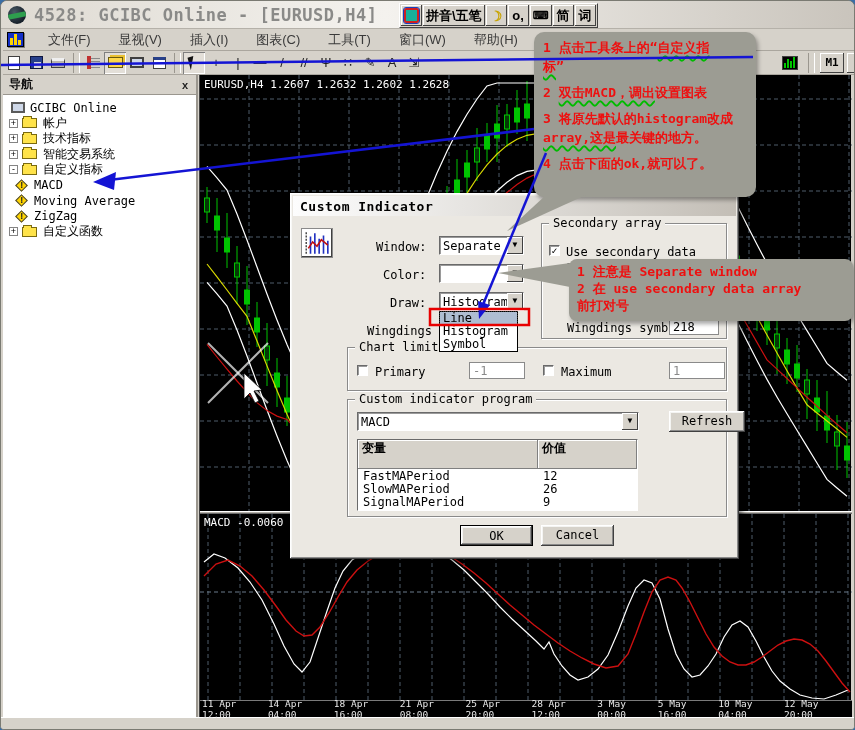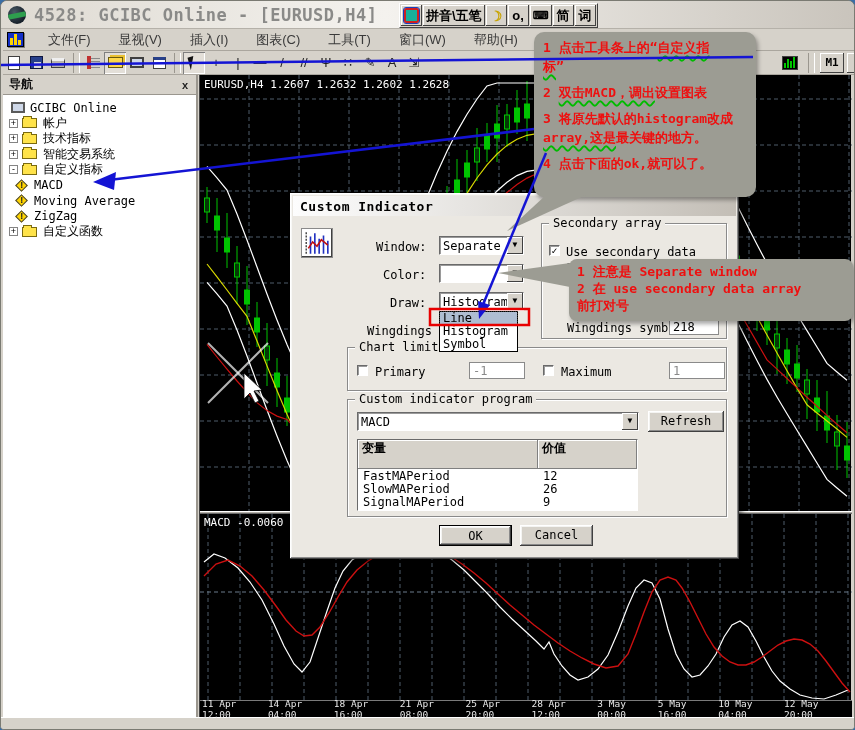--- a/index.html
+++ b/index.html
@@ -73,21 +73,21 @@
   .dlg-label { position:absolute; font-size:12px; }
   .combo { position:absolute; height:19px; background:#fff; border:1px solid; border-color:#6a6a6a #fff #fff #6a6a6a; box-shadow:inset 1px 1px 0 #9a9a9a; display:flex; }
   .combo .cval { flex:1; font-size:12px; padding:2px 1px 0 3px; overflow:hidden; white-space:nowrap; }
   .combo .cbtn { width:16px; background:#d6d2ca; box-shadow:inset -1px -1px 0 #404040, inset 1px 1px 0 #fff; font-size:8px; text-align:center; line-height:16px; color:#000; flex:none; }
   .droplist { position:absolute; left:149px; top:118px; width:79px; background:#fff; border:1px solid #000; z-index:3; }
   .droplist .opt { height:13px; font-size:12px; padding-left:3px; line-height:13px; }
   .droplist .opt.sel { background:#aebdd2; outline:1px dotted #333; }
   .checkbox { position:absolute; width:11px; height:11px; background:#fff; border:1px solid; border-color:#6a6a6a #fff #fff #6a6a6a; box-shadow:inset 1px 1px 0 #9a9a9a; font-size:10px; line-height:10px; text-align:center; font-weight:bold; color:#000; }
   .tfield { position:absolute; height:17px; background:#fff; border:1px solid #8a8a8a; font-size:12px; padding:1px 3px; font-family:"DejaVu Sans Mono",monospace; }
   .tfield.disabled { color:#8a8a8a; }
-  .btn { position:absolute; height:21px; background:#d6d2ca; box-shadow:inset -1px -1px 0 #404040, inset 1px 1px 0 #fff, inset -2px -2px 0 #8a8a8a, inset 2px 2px 0 #f4f4f2; font-size:12px; text-align:center; line-height:21px; font-family:"DejaVu Sans Mono",monospace; }
+  .btn { position:absolute; height:21px; background:#d6d2ca; box-shadow:inset -1px -1px 0 #404040, inset 1px 1px 0 #fff, inset -2px -2px 0 #8a8a8a, inset 2px 2px 0 #f4f4f2; font-size:12px; text-align:center; line-height:21px; font-family:"DejaVu Sans Mono",monospace;margin-left:21px; }
   .btn.default { border:1px solid #000; }
   .ptable { position:absolute; left:9px; top:39px; width:281px; height:72px; background:#fff; border:1px solid; border-color:#6a6a6a #fff #fff #6a6a6a; font-size:12px; }
   .ptable .hrow { display:flex; height:29px;font-weight:bold; }
   .ptable .hcell { background:#d6d2ca; box-shadow:inset -1px -1px 0 #808080, inset 1px 1px 0 #fff; padding:0 4px; font-size:12px; }
   .ptable .brow { display:flex; height:13px; }
   .ptable .bcell { padding:0 5px; font-size:12px; }
   .c1 { width:180px; flex:none; } .c2 { flex:1; }
 
   
   .anno-box { position:absolute; background:#9c9c93; border-radius:10px; box-shadow:2px 3px 4px rgba(0,0,0,.35); color:#ee1010; font-weight:bold; font-size:13px; font-family:"DejaVu Sans Mono",monospace; z-index:7; }

